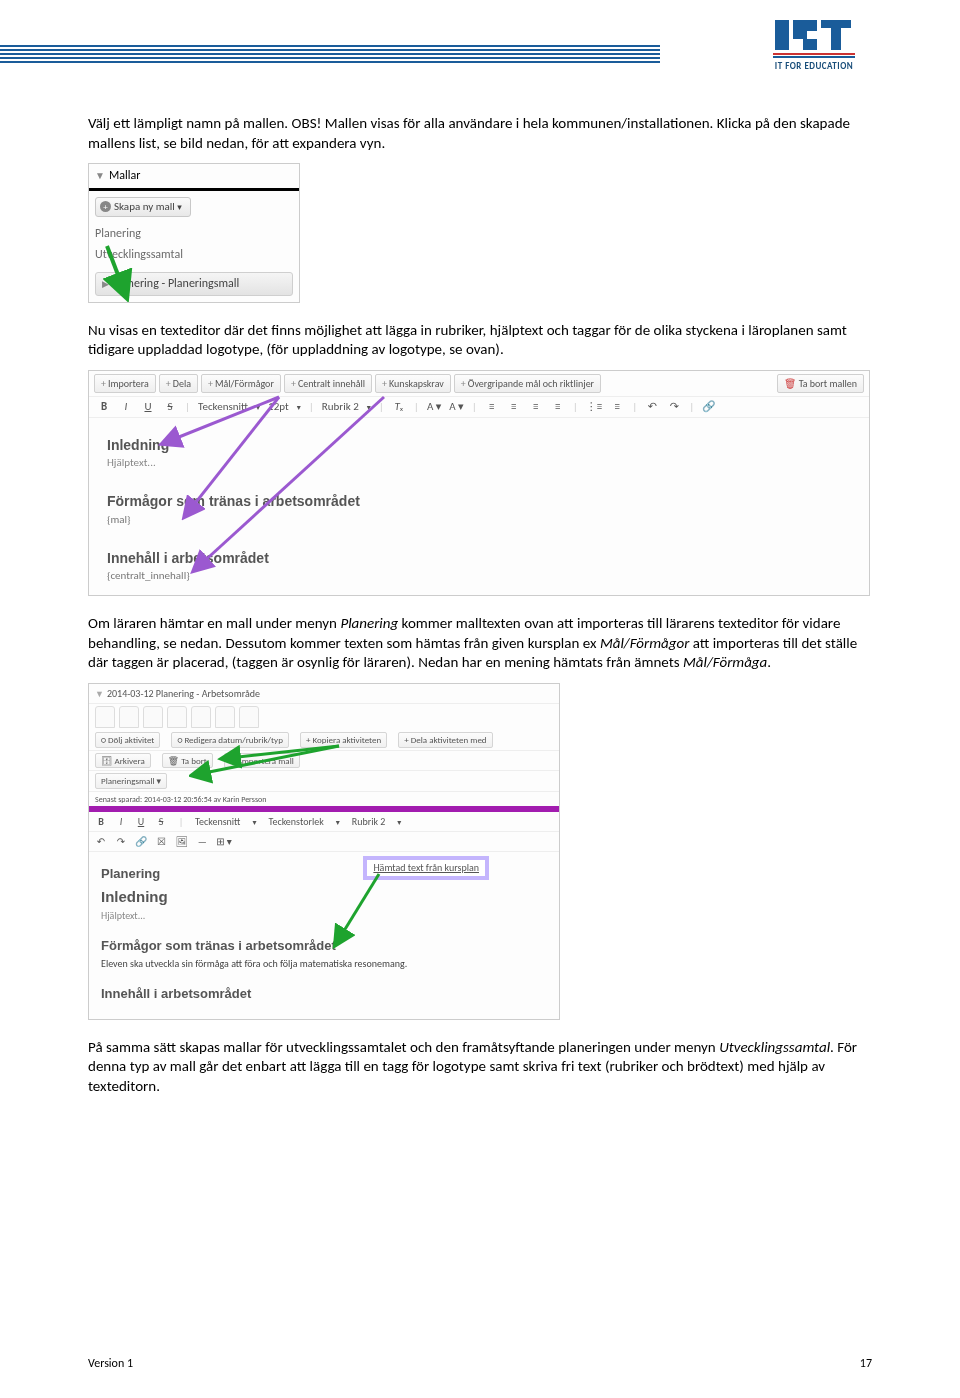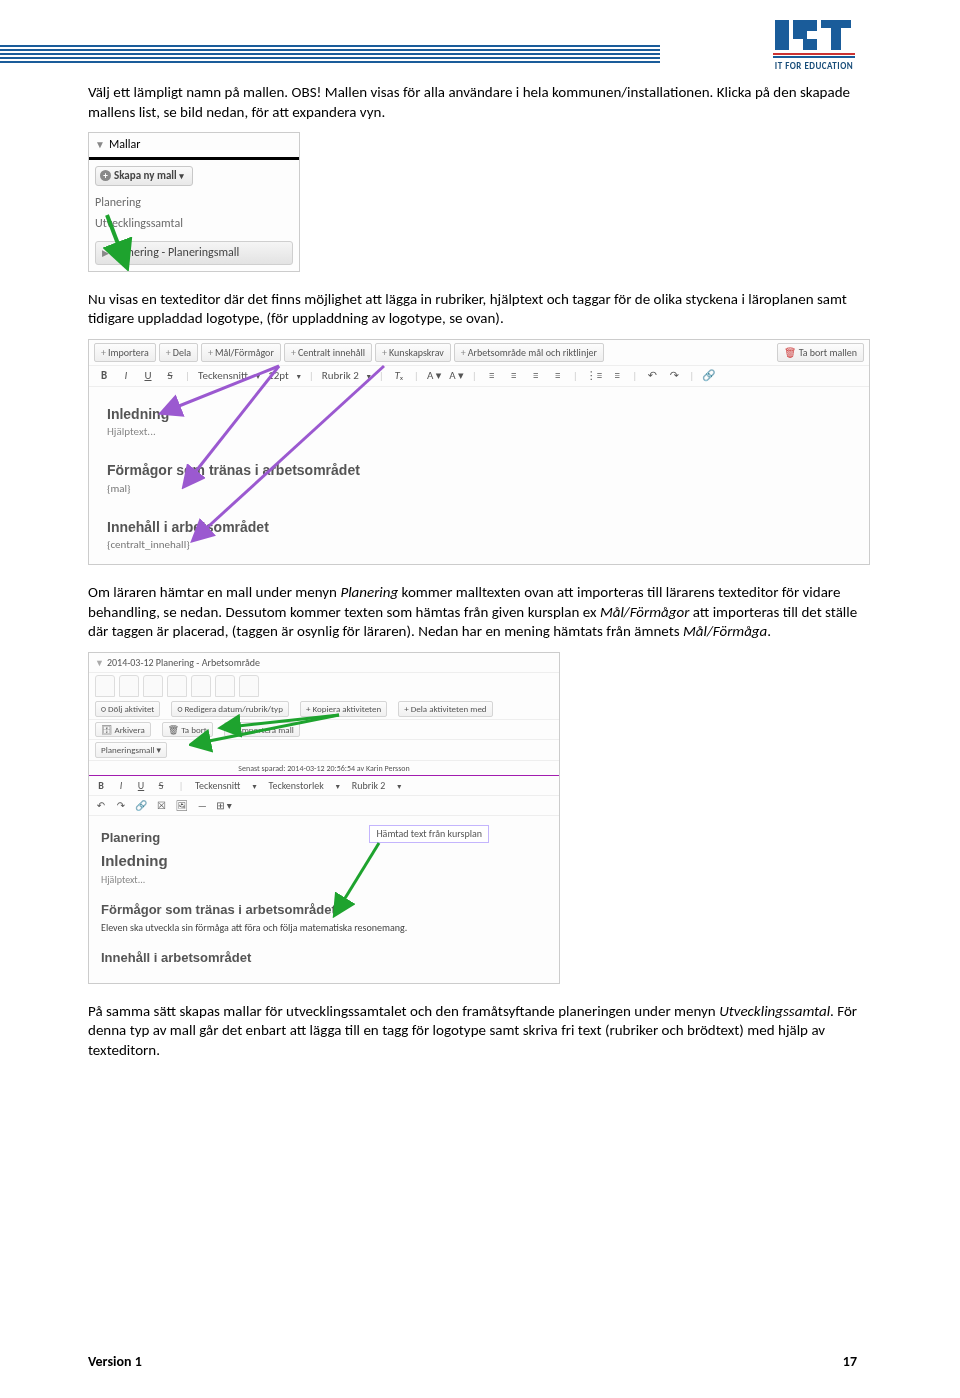--- a/index.html
+++ b/index.html
@@ -37,21 +37,21 @@
   }
   .logo svg { display: block; }
   .logo .tagline {
     font-size: 9px;
     font-weight: bold;
     color: #1a4e7a;
     margin-top: 2px;
     letter-spacing: 0.5px;
   }
   .body-text {
-    margin-top: 63px;
+    margin-top: 94px;
     line-height: 1.3;
   }
   .body-text p { margin: 0 0 4px 0; }
   .screenshot {
     border: 1px solid #ccc;
     background: #fdfdfd;
     margin: 10px 0 18px 0;
     font-size: 12px;
   }
   
@@ -63,21 +63,20 @@
   .ss1-hdr .caret { color: #888; margin-right: 4px; font-size:10px;}
   .ss1-body { padding: 6px; }
   .ss1-btn {
     display: inline-block;
     background: linear-gradient(#fafafa,#e8e8e8);
     border: 1px solid #c8c8c8;
     border-radius: 3px;
     padding: 2px 8px 2px 4px;
     font-size: 11px;
     color: #444;
-    font-weight: bold;
   }
   .ss1-btn .plus {
     display:inline-block;width:11px;height:11px;border-radius:50%;
     background:#888;color:#fff;text-align:center;line-height:11px;font-size:9px;margin-right:3px;
   }
   .ss1-lnk { color:#6b6b6b; font-size:12px; padding:3px 0; }
   .ss1-sel {
     background: linear-gradient(#f5f5f5,#e3e3e3);
     border:1px solid #cfcfcf; border-radius:3px;
     padding:3px 6px; margin-top:6px; font-size:12px; color:#444;
@@ -104,30 +103,30 @@
   .arrow-purple{position:absolute;}
   
   .ss3 { width:470px; position:relative; font-size:10px; color:#555;}
   .ss3-hdr{padding:3px 6px;border-bottom:1px solid #eee;}
   .ss3-hdr .caret{color:#aaa;margin-right:3px;font-size:9px;}
   .ss3-tabs{padding:2px 6px;display:flex;gap:4px;}
   .ss3-tab{border:1px solid #ddd;border-radius:3px 3px 0 0;width:18px;height:20px;background:#fafafa;}
   .ss3-row{padding:2px 6px;display:flex;gap:11px;flex-wrap:wrap;}
   .ss3-row.b{border-bottom:1px solid #eee;}
   .ss3-pill{border:1px solid #d5d5d5;background:linear-gradient(#fcfcfc,#f0f0f0);border-radius:2px;padding:1px 5px;font-size:9px;}
-  .ss3-saved{font-size:8px;padding:2px 6px;border-bottom:1px solid #a21caf;text-align:center;}
+  .ss3-saved{font-size:8px;padding:2px 6px;border-bottom:6px solid #a21caf;}
   .ss3-tb{display:flex;gap:8px;align-items:center;padding:3px 6px;border-bottom:1px solid #eee;font-size:10px;}
   .ss3-tb span{min-width:12px;text-align:center;}
   .ss3-body{padding:8px 12px 14px 12px;}
   .ss3-body h4{font-family:Verdana,Arial;font-size:13px;margin:6px 0 2px 0;font-weight:bold;}
   .ss3-body h3{font-family:Verdana,Arial;font-size:15px;margin:4px 0 2px 0;}
   .ss3-body .hint{color:#888;}
   .ss3-body .small{font-size:10px;}
-  .callout{position:absolute;border:1px solid #c4b5fd;background:#fff;padding:2px 6px;font-size:10px;text-align:center;line-height:1.2;}
-  .footer{position:absolute;bottom:28px;left:88px;right:103px;font-size:14px;font-weight:bold;}
+  .callout{position:absolute;border:4px solid #c4b5fd;background:#fff;padding:2px 6px;font-size:10px;text-align:center;line-height:1.2;text-decoration:underline;}
+  .footer{position:absolute;bottom:28px;left:88px;right:88px;font-size:12px;}
   .footer .pg{float:right;}
 </style>
 </head>
 <body>
 
 <div class="page">
   <div class="top-stripes">
     <div></div>
       <div></div>
       <div></div>
@@ -178,21 +177,21 @@
 
     <p>Nu visas en texteditor där det finns möjlighet att lägga in rubriker, hjälptext och taggar för de olika styckena i läroplanen samt tidigare uppladdad logotype, (för uppladdning av logotype, se ovan).</p>
 
     <div class="screenshot ss2">
       <div class="ss2-row1">
         <span class="ss2-btn"><span class="pl">+</span><span>Importera</span></span>
         <span class="ss2-btn"><span class="pl">+</span><span>Dela</span></span>
         <span class="ss2-btn"><span class="pl">+</span><span>Mål/Förmågor</span></span>
         <span class="ss2-btn"><span class="pl">+</span><span>Centralt innehåll</span></span>
         <span class="ss2-btn"><span class="pl">+</span><span>Kunskapskrav</span></span>
-        <span class="ss2-btn"><span class="pl">+</span><span>Arbetsområde mål och riktlinjer</span></span>
+        <span class="ss2-btn"><span class="pl">+</span><span>Övergripande mål och riktlinjer</span></span>
         <span class="ss2-btn del"><span style="color:#c33;">🗑</span> <span>Ta bort mallen</span></span>
       </div>
       <div class="ss2-row2">
         <span class="tb"><b>B</b></span>
           <span class="tb"><i>I</i></span>
           <span class="tb" style="text-decoration:underline;">U</span>
           <span class="tb" style="text-decoration:line-through;">S</span>
         <span class="sep">|</span>
         <span>Teckensnitt</span>
           <span style="font-size:8px;">▾</span>

